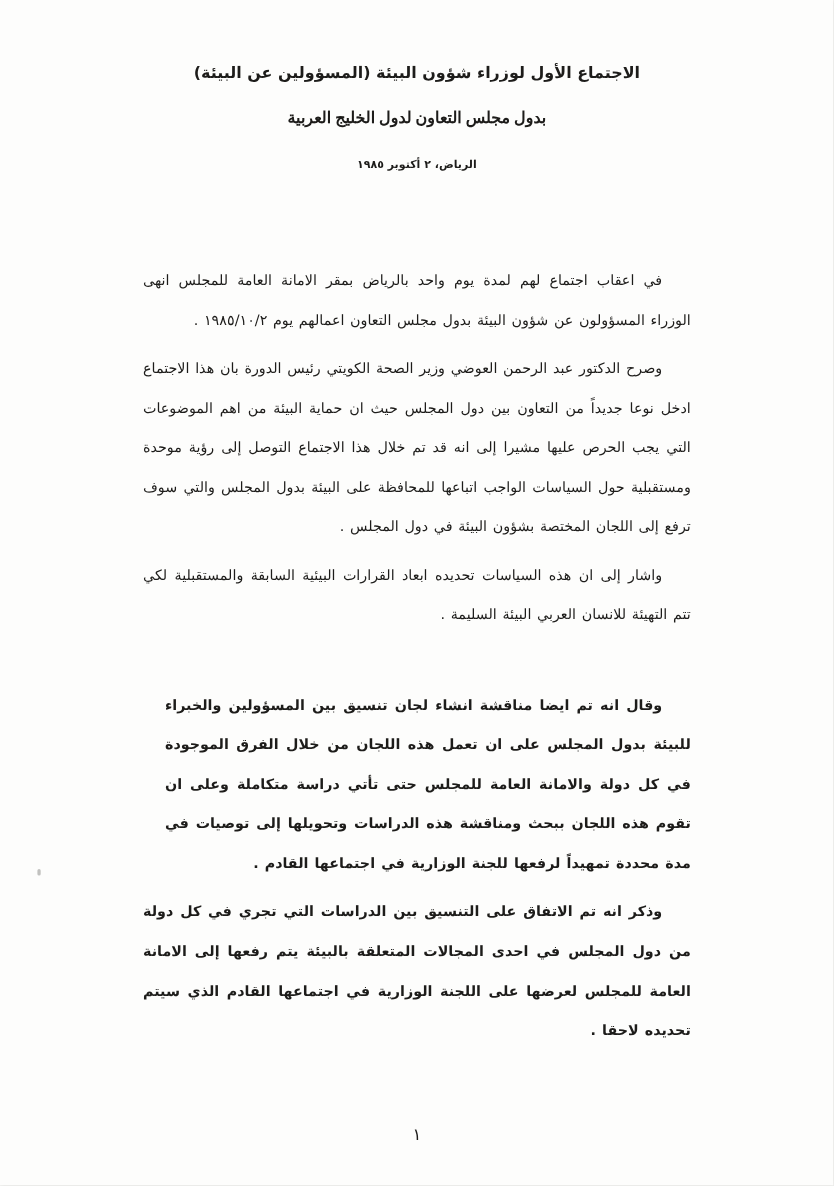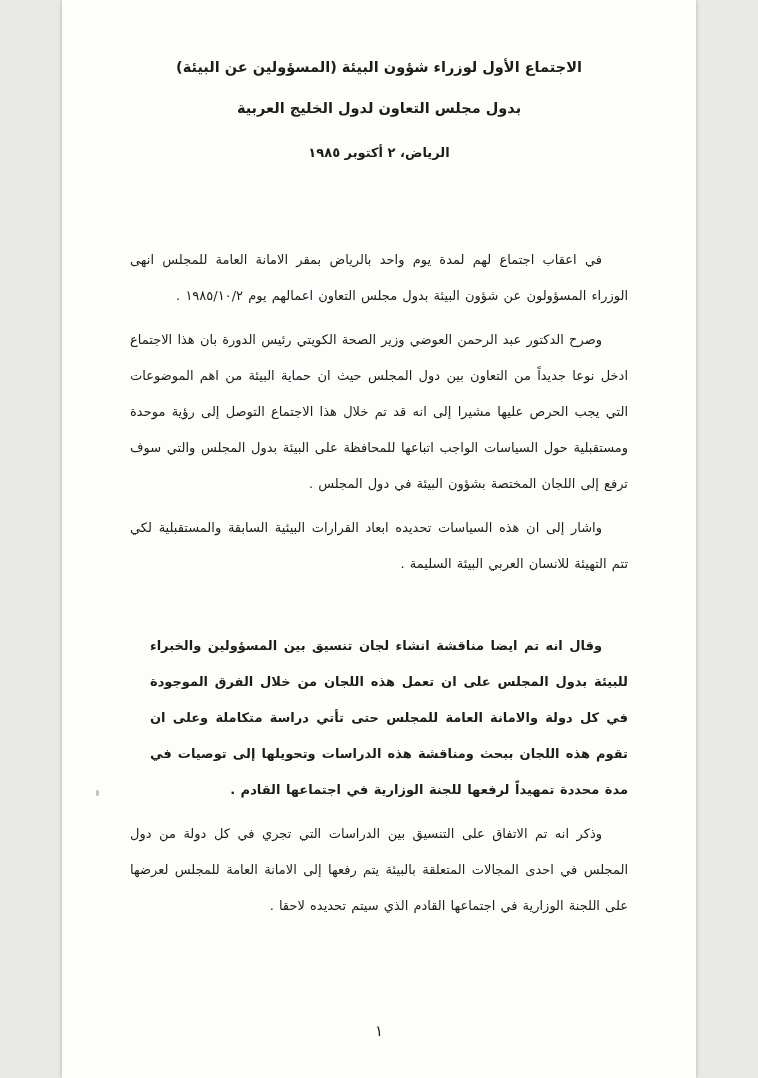--- a/index.html
+++ b/index.html
@@ -2,21 +2,21 @@
 <html lang="ar" dir="rtl"><head>
 <meta charset="utf-8">
 <style>
   html, body {
     margin: 0;
     padding: 0;
     background: #e9e9e7;
   }
   .page {
     position: relative;
-    width: 634px;
+    width: 758px;
     height: 1078px;
     margin: 0 auto;
     background: #fdfdfc;
     overflow: hidden;
     direction: rtl;
     font-family: "DejaVu Sans", sans-serif;
     color: #1d1c1a;
     box-shadow: 0 0 4px rgba(0,0,0,0.25);
   }
   .doc-header {
@@ -27,24 +27,25 @@
     margin: 0;
     font-size: 14.5px;
     font-weight: bold;
     line-height: 1;
   }
   .title-line.first {
     margin-bottom: 26px;
   }
   .title-line.second {
     margin-bottom: 0;
+    font-family: Liberation Serif, serif;
   }
   .date-line {
     margin-top: 30px;
-    font-size: 13px;
+    font-size: 10px;
     font-weight: bold;
     text-align: center;
   }
   .doc-body {
     width: 498px;
     margin: 0 auto;
     padding-top: 82px;
   }
   .para {
     margin: 0 0 8px 0;
@@ -85,20 +86,20 @@
     <h1 class="title-line first">الاجتماع الأول لوزراء شؤون البيئة (المسؤولين عن البيئة)</h1>
     <h1 class="title-line second">بدول مجلس التعاون لدول الخليج العربية</h1>
     <div class="date-line">الرياض، ٢ أكتوبر ١٩٨٥</div>
   </div>
 
   <div class="doc-body">
     <p class="para">في اعقاب اجتماع لهم لمدة يوم واحد بالرياض بمقر الامانة العامة للمجلس انهى الوزراء المسؤولون عن شؤون البيئة بدول مجلس التعاون اعمالهم يوم ١٩٨٥/١٠/٢ .</p>
     <p class="para">وصرح الدكتور عبد الرحمن العوضي وزير الصحة الكويتي رئيس الدورة بان هذا الاجتماع ادخل نوعا جديداً من التعاون بين دول المجلس حيث ان حماية البيئة من اهم الموضوعات التي يجب الحرص عليها مشيرا إلى انه قد تم خلال هذا الاجتماع التوصل إلى رؤية موحدة ومستقبلية حول السياسات الواجب اتباعها للمحافظة على البيئة بدول المجلس والتي سوف ترفع إلى اللجان المختصة بشؤون البيئة في دول المجلس .</p>
     <p class="para">واشار إلى ان هذه السياسات تحديده ابعاد القرارات البيئية السابقة والمستقبلية لكي تتم التهيئة للانسان العربي البيئة السليمة .</p>
     <p class="para gap-before" style="font-weight: bold; margin-left: 20px;">وقال انه تم ايضا مناقشة انشاء لجان تنسيق بين المسؤولين والخبراء للبيئة بدول المجلس على ان تعمل هذه اللجان من خلال الفرق الموجودة في كل دولة والامانة العامة للمجلس حتى تأتي دراسة متكاملة وعلى ان تقوم هذه اللجان ببحث ومناقشة هذه الدراسات وتحويلها إلى توصيات في مدة محددة تمهيداً لرفعها للجنة الوزارية في اجتماعها القادم .</p>
-    <p class="para" style="font-weight: normal;">وذكر انه تم الاتفاق على التنسيق بين الدراسات التي تجري في كل دولة من دول المجلس في احدى المجالات المتعلقة بالبيئة يتم رفعها إلى الامانة العامة للمجلس لعرضها على اللجنة الوزارية في اجتماعها القادم الذي سيتم تحديده لاحقا .</p>
+    <p class="para" style="font-weight: bold;">وذكر انه تم الاتفاق على التنسيق بين الدراسات التي تجري في كل دولة من دول المجلس في احدى المجالات المتعلقة بالبيئة يتم رفعها إلى الامانة العامة للمجلس لعرضها على اللجنة الوزارية في اجتماعها القادم الذي سيتم تحديده لاحقا .</p>
   </div>
 
   <div class="scan-mark"></div>
 
   <div class="page-number">١</div>
 
 </div>
 
 </body></html>

